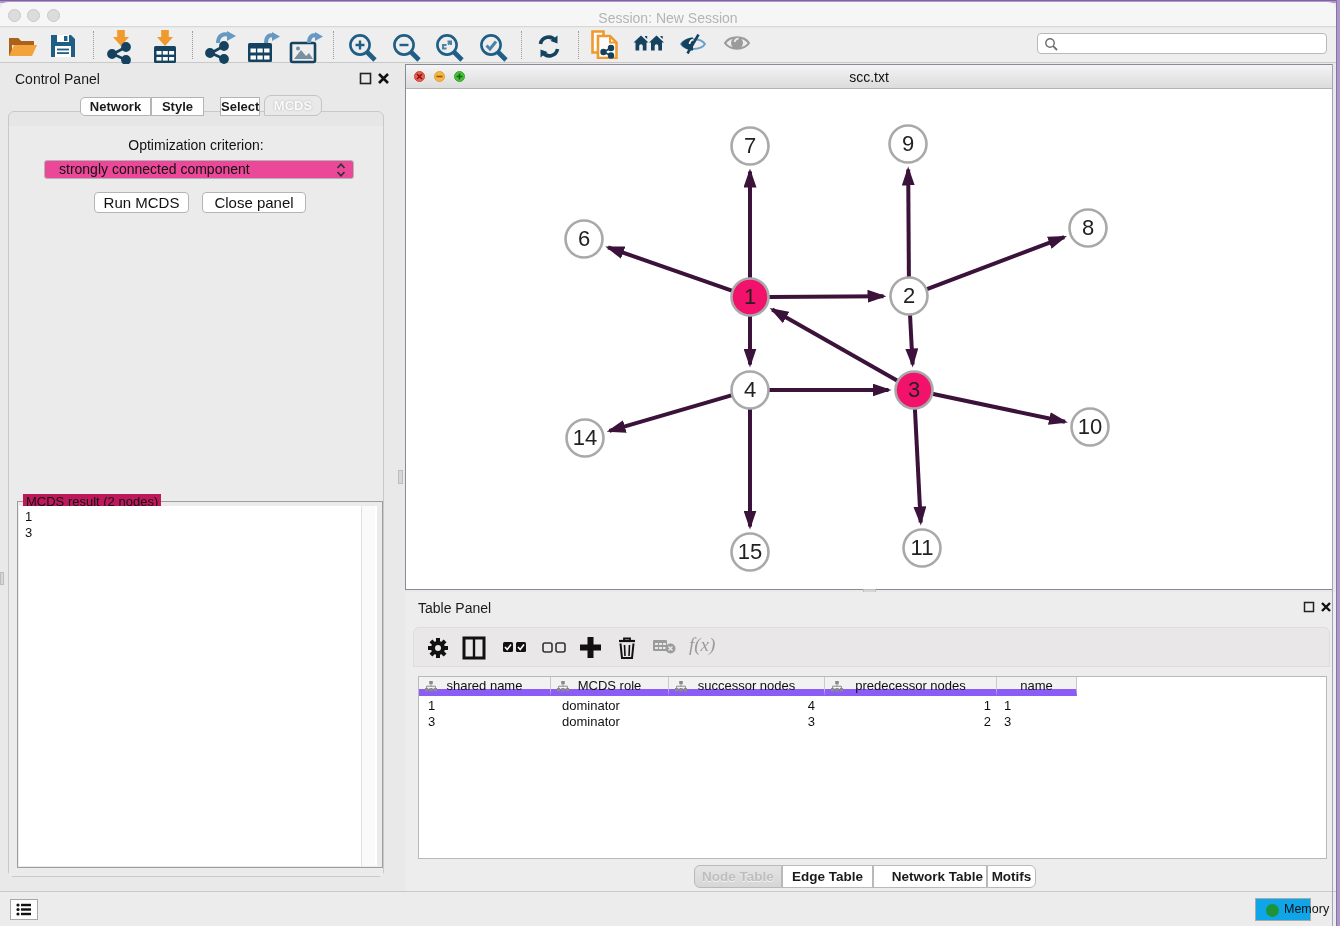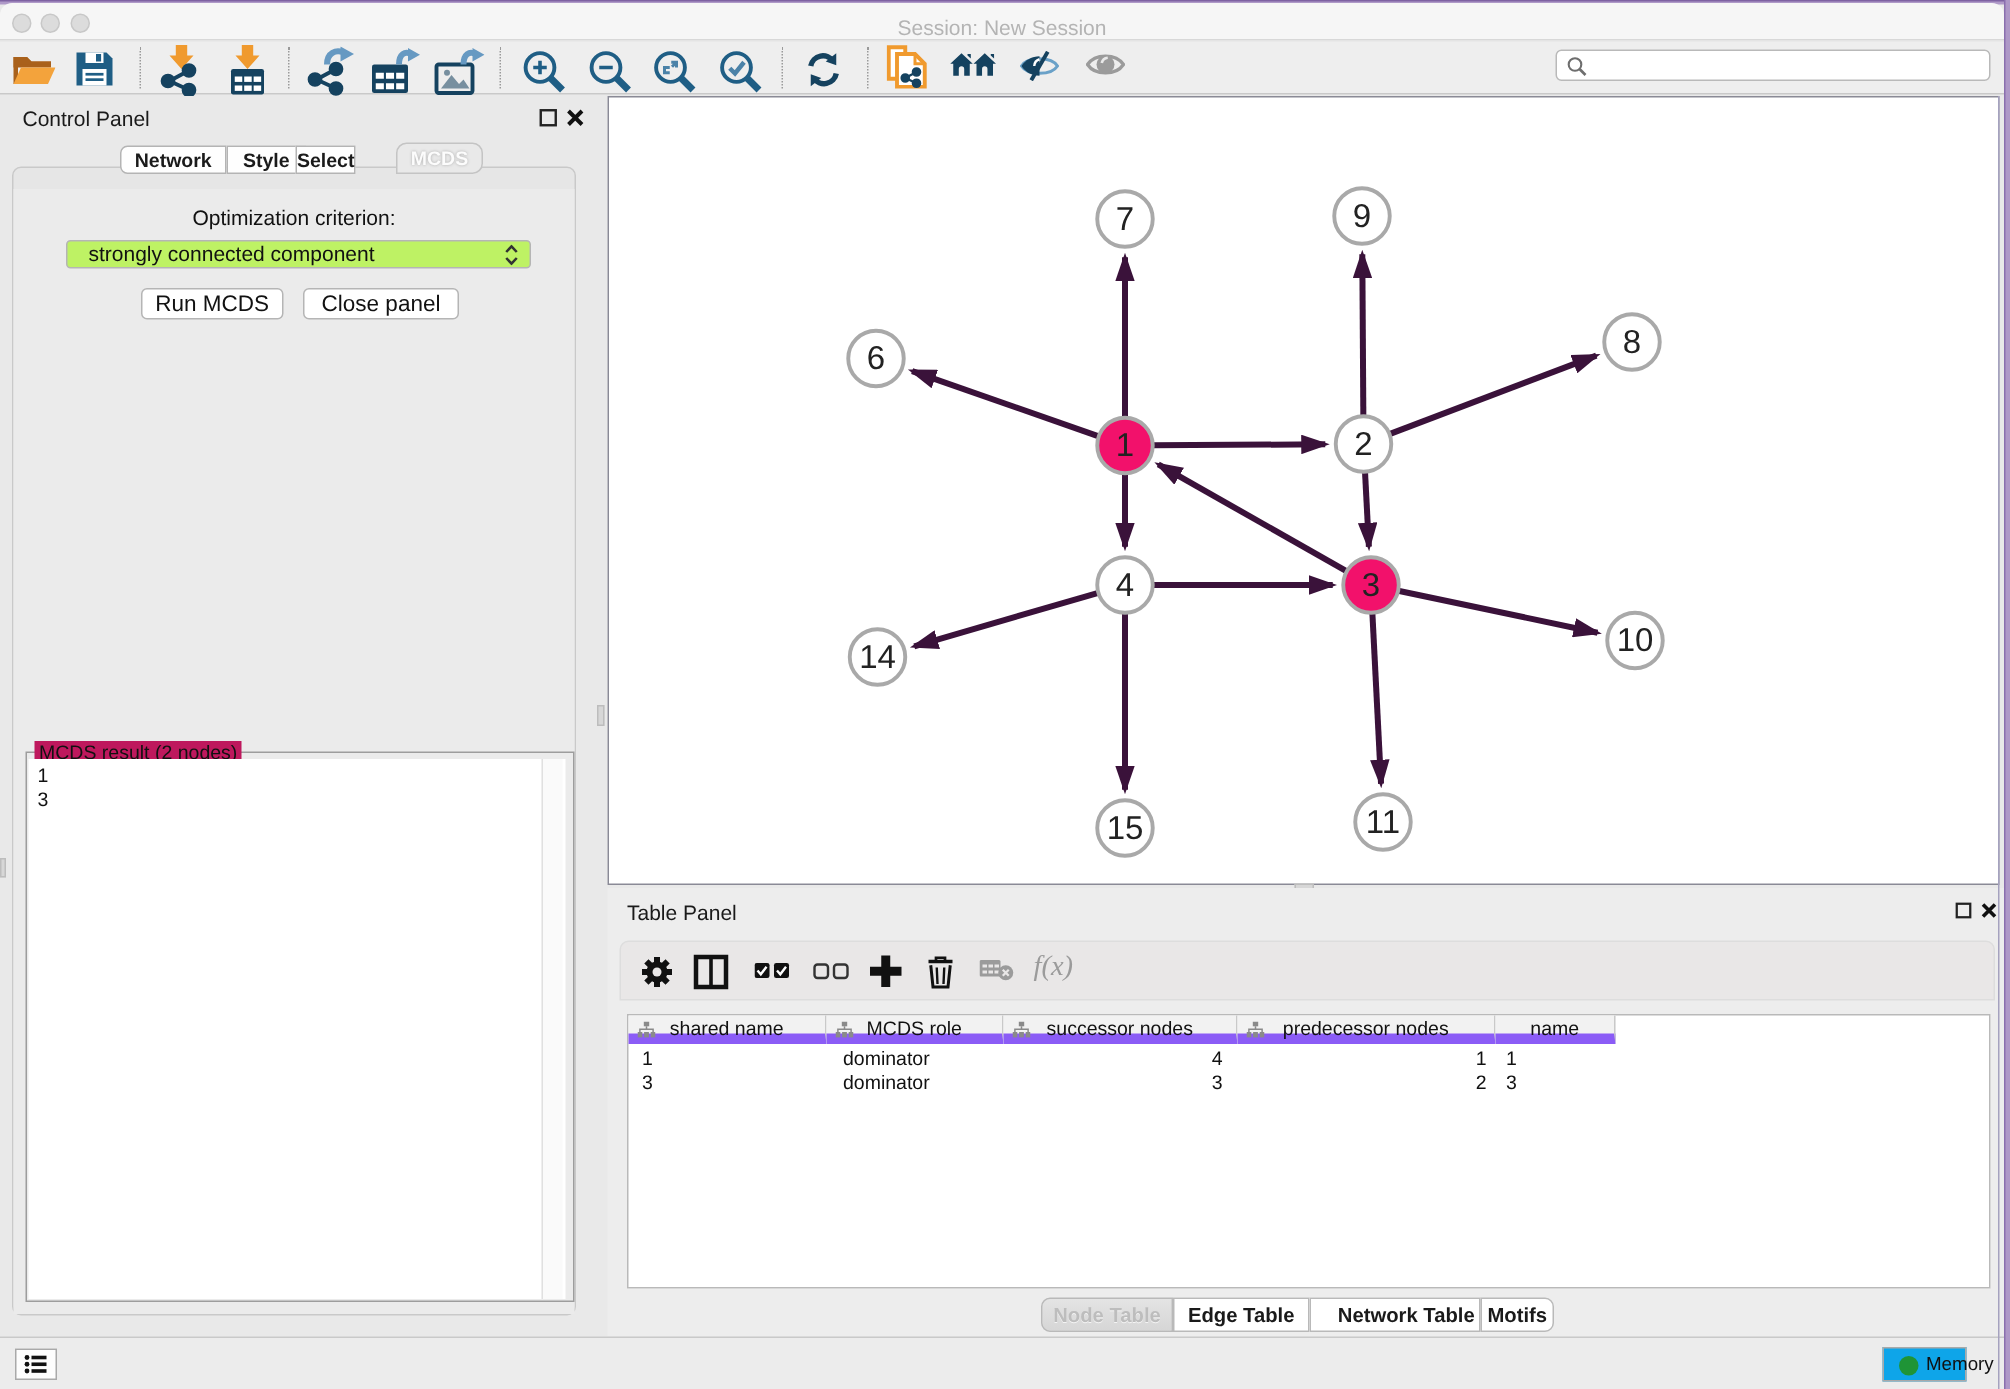--- a/index.html
+++ b/index.html
@@ -15,21 +15,21 @@
 .ticon { position:absolute; top:3px; }
 #search { position:absolute; left:1037px; top:5px; width:290px; height:21px; background:#fff; border:1px solid #b9b9b9; border-radius:4px; }
 
 #cpanel { left:0; top:64px; width:392px; height:822px; background:#e9e9e9; }
 #cphead { left:15px; top:7px; font-size:14px; color:#1a1a1a; }
 .winbtn { position:absolute; top:8px; }
 .cptab { position:absolute; top:33px; height:19px; background:#fefefe; border:1px solid #b4b4b4; font-size:13px; font-weight:bold; color:#1a1a1a; text-align:center; line-height:18px; z-index:3; }
 #cpbox { left:8px; top:47px; width:376px; height:766px; background:#e6e6e6; border:1px solid #c9c9c9; border-radius:6px; }
 #cpbox2 { left:9px; top:62px; width:374px; height:750px; background:#ebebeb; }
 #optlabel { left:0; top:73px; width:392px; text-align:center; font-size:14px; color:#111; }
-#cpselect { left:44px; top:96px; width:310px; height:19px; background:#bef264; border:1px solid #b5b5b5; border-radius:3px; font-size:14px; color:#111; line-height:17px; padding-left:14px; }
+#cpselect { left:44px; top:96px; width:310px; height:19px; background:#ec4899; border:1px solid #b5b5b5; border-radius:3px; font-size:14px; color:#111; line-height:17px; padding-left:14px; }
 .cpbutton { position:absolute; top:128px; height:21px; background:#fff; border:1px solid #b5b5b5; border-radius:4px; font-size:15px; color:#111; text-align:center; line-height:19px; }
 #fieldset { left:17px; top:437px; width:366px; height:367px; border:1px solid #9d9d9d; }
 #fslegend { left:23px; top:430px; background:#be185d; padding:0 3px; font-size:13px; color:#111; }
 #fsarea { left:19px; top:442px; width:358px; height:360px; background:#fff; font-size:13px; color:#111; padding:3px 0 0 6px; line-height:16px; }
 #fsscroll { left:361px; top:442px; width:14px; height:360px; background:#fafafa; border-left:1px solid #e0e0e0; }
 
 #netwin { left:405px; top:64px; width:928px; height:526px; background:#fff; border:1px solid #8a8a96; }
 #nettitle { left:0; top:0; width:926px; height:24px; background:linear-gradient(#f4f4f4,#dcdcdc); border-bottom:1px solid #b4b4b4; }
 .mactl { position:absolute; top:6px; width:11px; height:11px; border-radius:50%; }
 #netname { left:0; top:4px; width:926px; text-align:center; font-size:14px; color:#111; }
@@ -199,39 +199,50 @@
 <div class="abs" id="cpanel">
   <div class="abs" id="cphead">Control Panel</div>
   <svg class="winbtn" style="left:359px;" width="13" height="13">
       <rect x="1.5" y="1.5" width="10" height="10" fill="none" stroke="#222" stroke-width="1.6"></rect>
     </svg>
   <svg class="winbtn" style="left:377px;" width="13" height="13">
       <path d="M2 2 L11 11 M11 2 L2 11" stroke="#111" stroke-width="2.6"></path>
     </svg>
   <div class="cptab" style="left:80px; width:71px; border-radius:5px 0 0 5px;">Network</div>
   <div class="cptab" style="left:151px; width:53px;">Style</div>
-  <div class="cptab" style="left:197px; width:40px;">Select</div>
+  <div class="cptab" style="left:220px; width:40px;">Select</div>
   <div class="cptab" style="left:264px; width:58px; top:31px; background:#e9e9e9; border-color:#c4c4c4; border-radius:7px 7px 7px 0; color:#fcfcfc; text-shadow:0 0 2px #aaa; height:21px; line-height:20px;">MCDS</div>
   <div class="abs" id="cpbox"></div>
     <div class="abs" id="cpbox2"></div>
   <div class="abs" id="optlabel">Optimization criterion:</div>
   <div class="abs" id="cpselect">strongly connected component
     <svg style="position:absolute; right:7px; top:2px;" width="10" height="14" viewBox="0 0 10 14">
         <path d="M1.5 5 L5 1.2 L8.5 5" fill="none" stroke="#333" stroke-width="1.7"></path>
         <path d="M1.5 9 L5 12.8 L8.5 9" fill="none" stroke="#333" stroke-width="1.7"></path>
       </svg>
   </div>
   <div class="cpbutton" style="left:94px; width:95px;">Run MCDS</div>
   <div class="cpbutton" style="left:202px; width:104px;">Close panel</div>
   <div class="abs" id="fieldset"></div>
   <div class="abs" id="fslegend">MCDS result (2 nodes)</div>
   <div class="abs" id="fsarea">1<br>3</div>
   <div class="abs" id="fsscroll"></div>
 </div>
 <div class="abs" id="netwin">
+  <div class="abs" id="nettitle">
+    <div class="mactl" style="left:8px; background:#ea5f52; border:1px solid #d14136;"></div>
+    <div class="mactl" style="left:28px; background:#f6b544; border:1px solid #dfa131;"></div>
+    <div class="mactl" style="left:48px; background:#47c13a; border:1px solid #35a52a;"></div>
+    <svg class="abs" style="left:8px;top:6px;" width="51" height="11" viewBox="0 0 51 11">
+        <path d="M3 3 L8 8 M8 3 L3 8" stroke="#7c1408" stroke-width="1.5"></path>
+        <path d="M22.5 5.5 L28.5 5.5" stroke="#935e00" stroke-width="1.7"></path>
+        <path d="M42.5 5.5 L48.5 5.5 M45.5 2.5 L45.5 8.5" stroke="#1c6414" stroke-width="1.7"></path>
+      </svg>
+    <div class="abs" id="netname">scc.txt</div>
+  </div>
   <svg class="abs" style="left:0;top:24px;" width="929" height="500" viewBox="0 0 929 500">
       <defs>
         <marker id="arw" markerWidth="19" markerHeight="13" refX="16" refY="6.5" orient="auto" markerUnits="userSpaceOnUse">
           <path d="M0 0 L19 6.5 L0 13 Z" fill="#3a123a"></path>
         </marker>
       </defs>
       <g stroke="#3a123a" stroke-width="4">
         <line x1="344.0" y1="189.5" x2="344.0" y2="82.5" marker-end="url(#arw)"></line>
         <line x1="326.5" y1="201.9" x2="202.1" y2="158.4" marker-end="url(#arw)"></line>
         <line x1="362.5" y1="207.9" x2="477.5" y2="207.2" marker-end="url(#arw)"></line>

